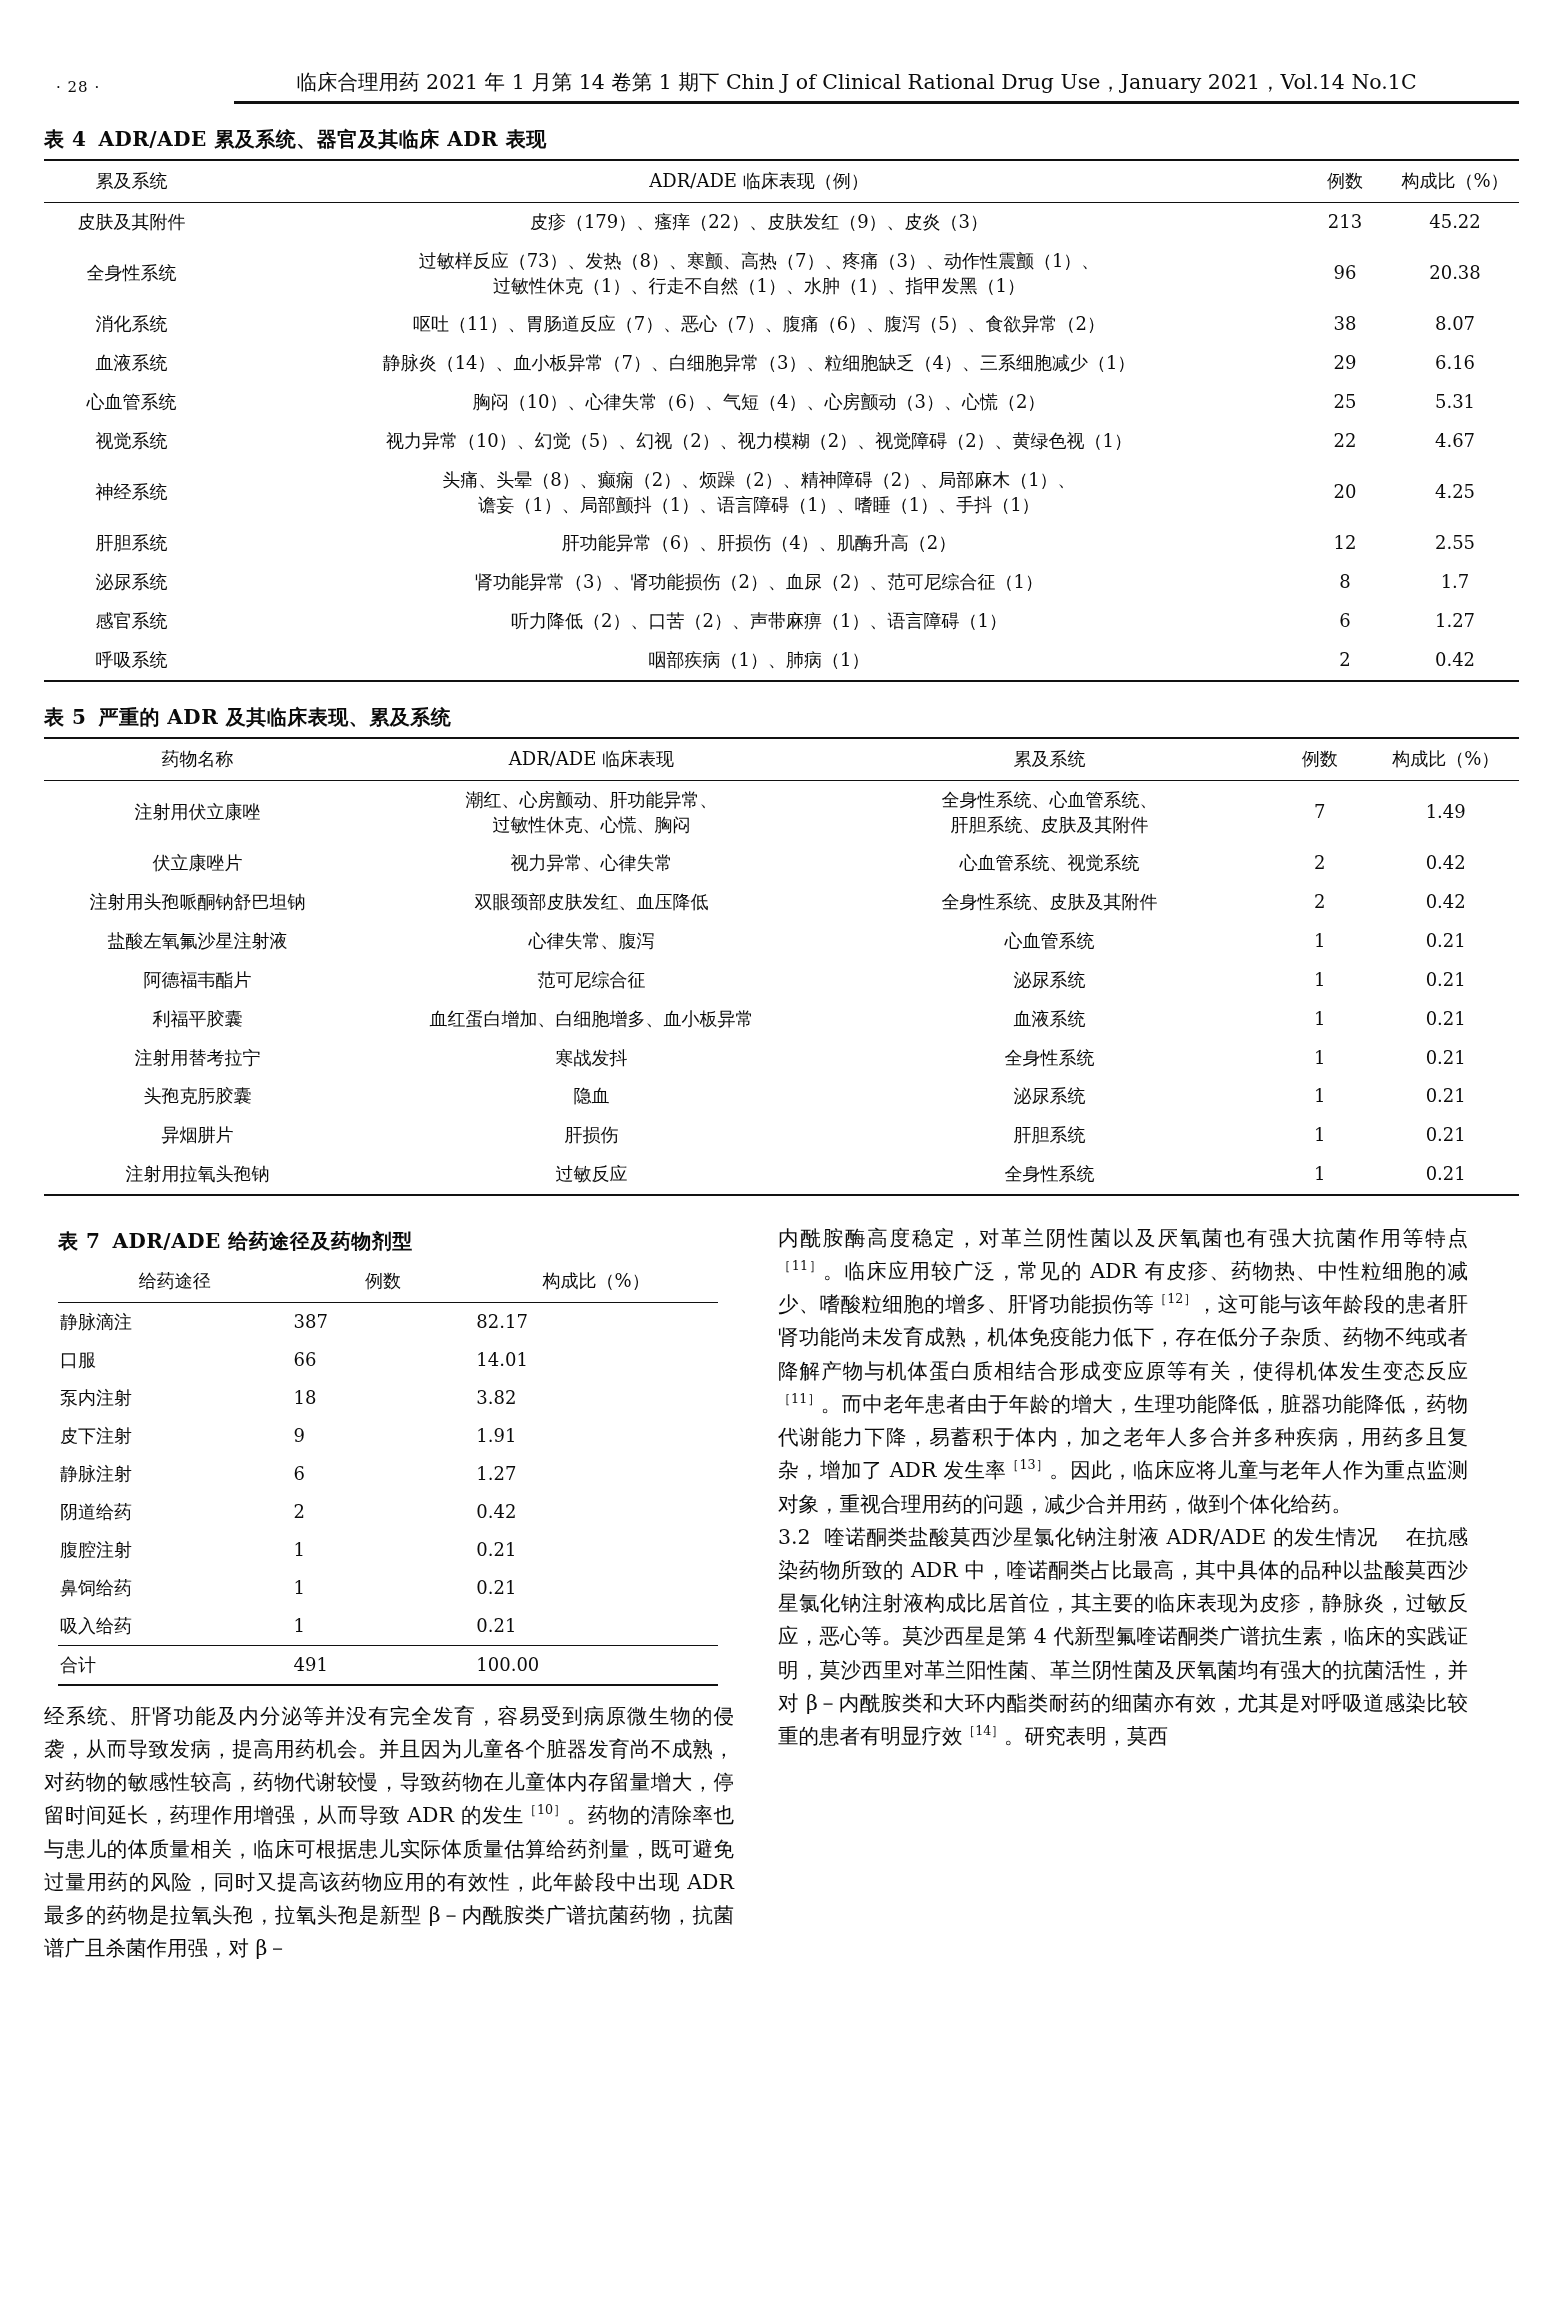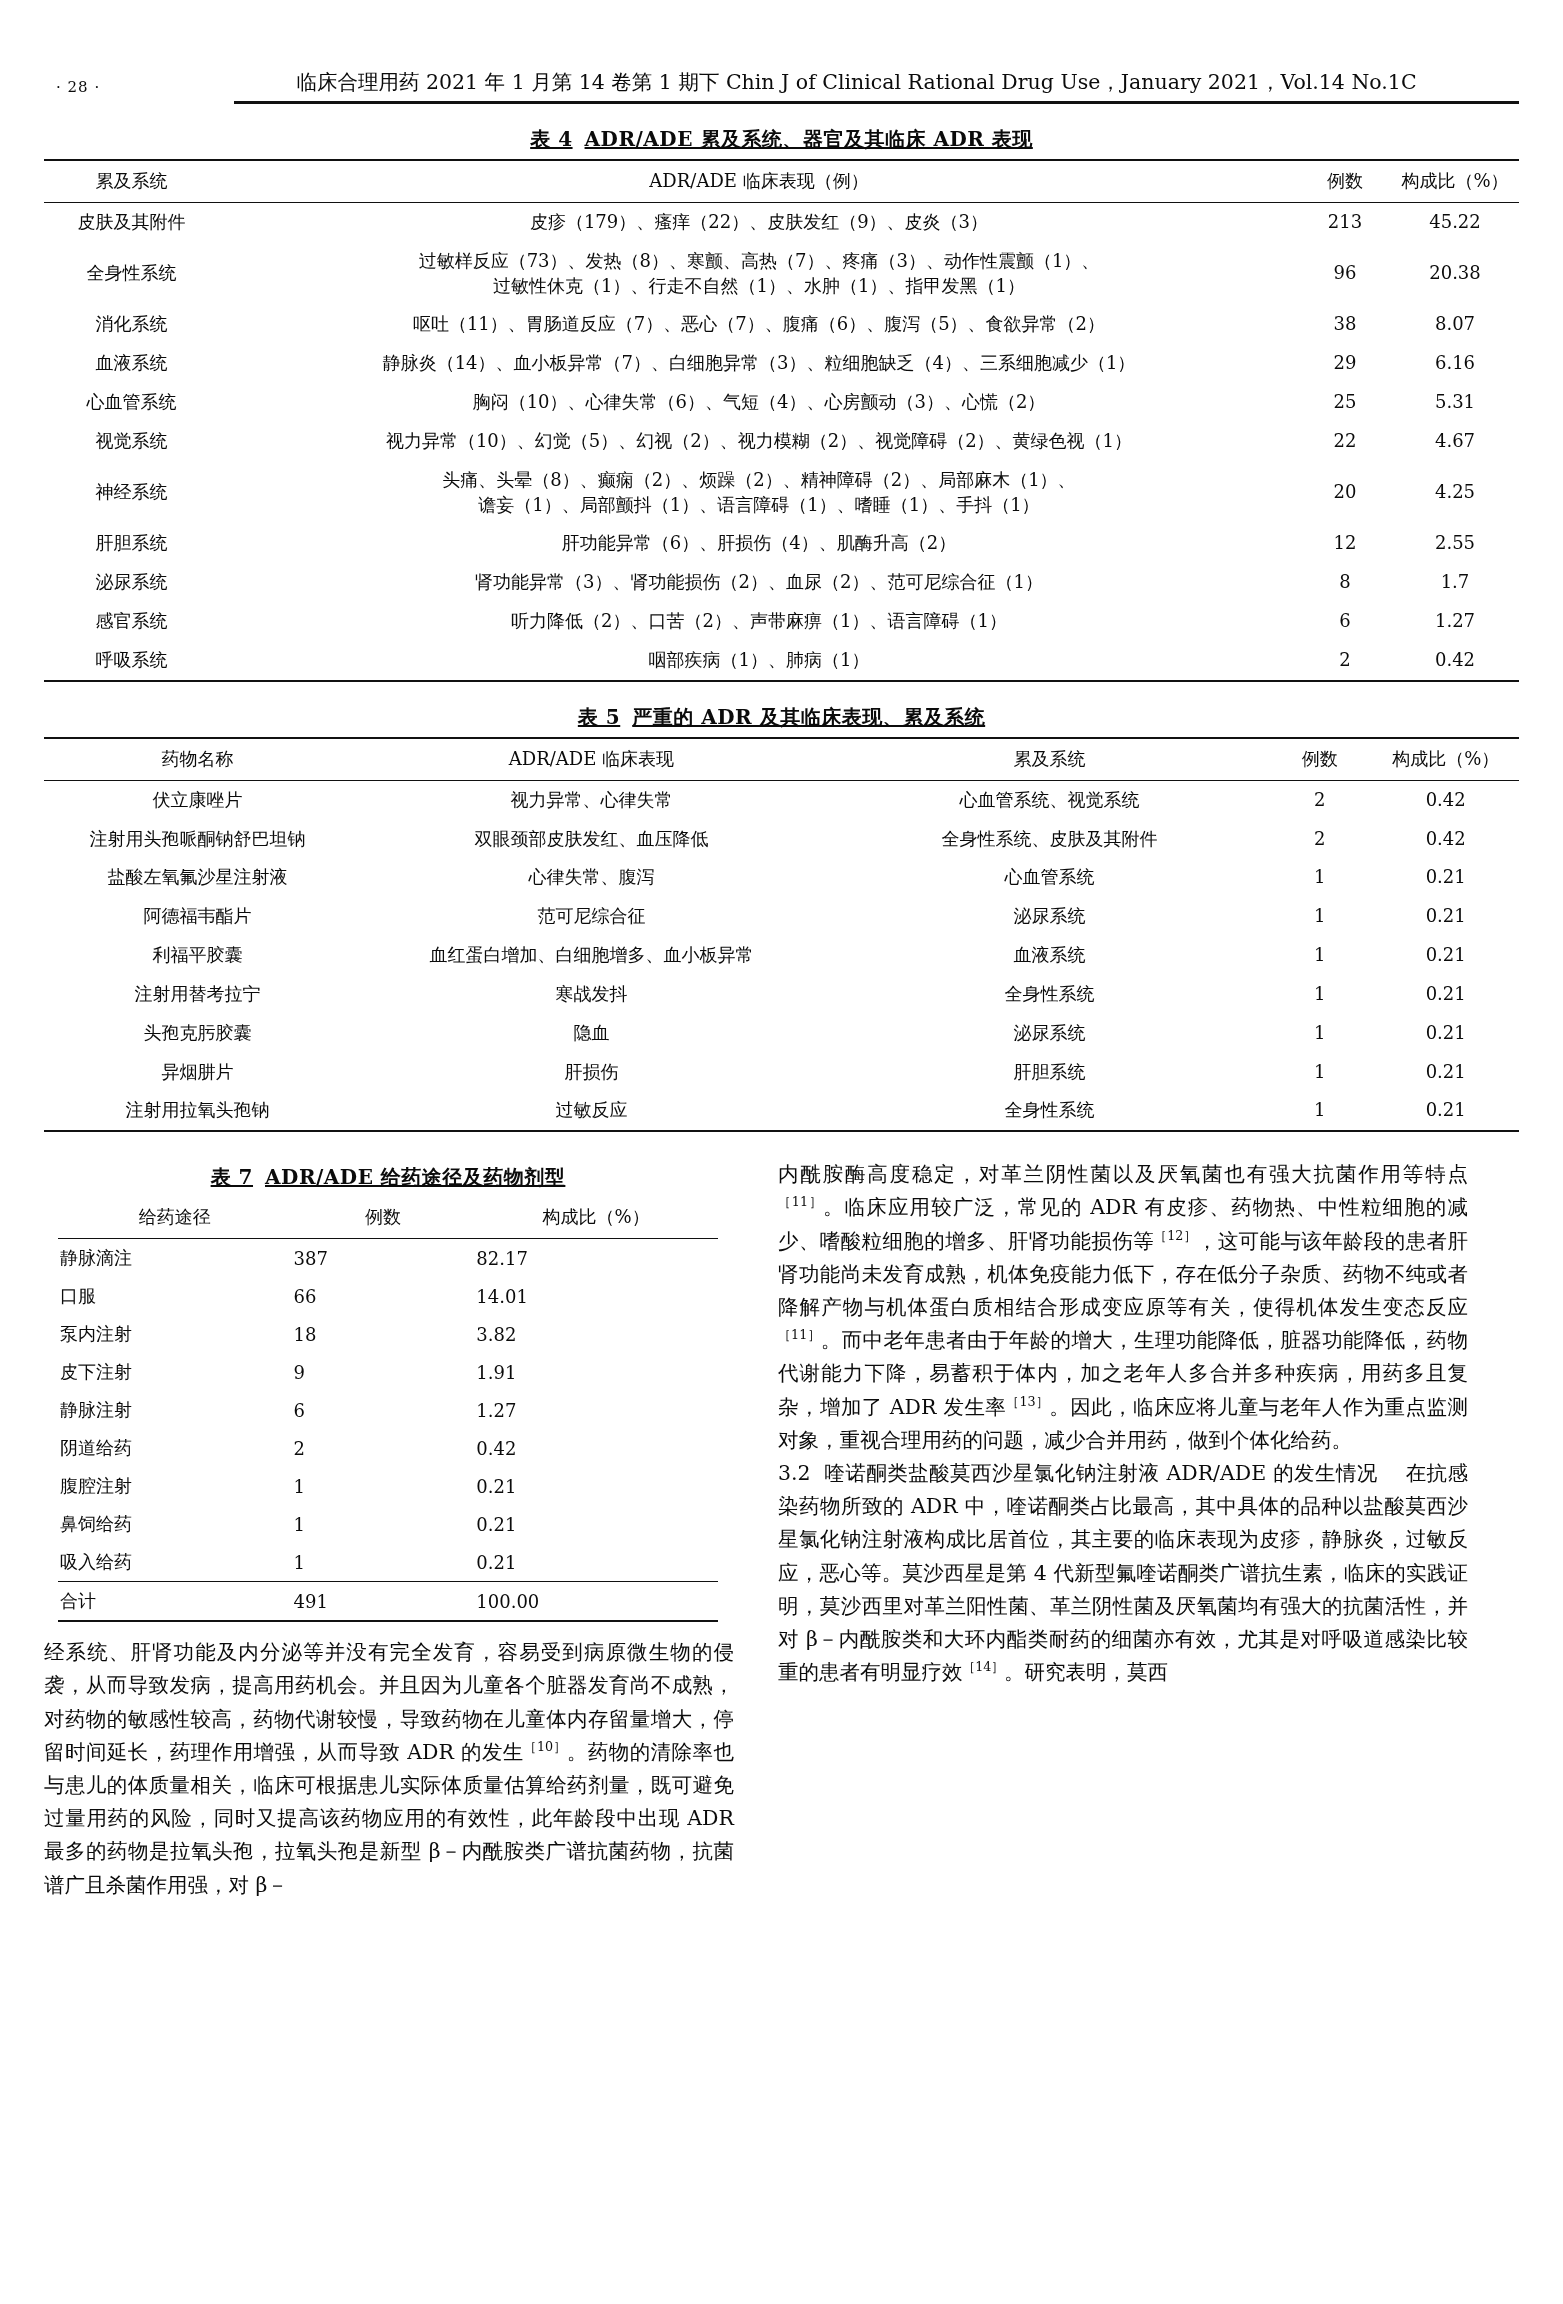--- a/index.html
+++ b/index.html
@@ -25,26 +25,24 @@
   .runhead-title { flex: 1; text-align: center; white-space: nowrap; font-size: 20.5px; }
   .runhead-rule {
     margin: 5px 0 0 190px;
     border-top: 2.2px solid #111;
     border-bottom: 1px solid #111;
     height: 3px;
   }
 
   
   .tbl-caption {
-    text-align: center;
     font-size: 20px;
     font-weight: bold;
     margin: 22px 0 6px 0;
     letter-spacing: .5px;
-    text-decoration: underline;
   }
   .tbl-caption .cap-num { margin-right: 12px; }
   table.doc {
     width: 100%;
     border-collapse: collapse;
     font-size: 18px;
   }
   table.doc thead th {
     font-weight: normal;
     padding: 8px 2px 9px 2px;
@@ -213,20 +211,27 @@
       <tr>
         <th class="d-drug">药物名称</th>
         <th class="d-manif">ADR/ADE 临床表现</th>
         <th class="d-sys">累及系统</th>
         <th class="d-n">例数</th>
         <th class="d-pct">构成比（%）</th>
       </tr>
     </thead>
     <tbody id="t5body">
         <tr>
+          <td class="d-drug">注射用伏立康唑</td>
+          <td class="d-manif two-line">潮红、心房颤动、肝功能异常、<br>过敏性休克、心慌、胸闷</td>
+          <td class="d-sys two-line">全身性系统、心血管系统、<br>肝胆系统、皮肤及其附件</td>
+          <td class="d-n">7</td>
+          <td class="d-pct">1.49</td>
+        </tr>
+        <tr>
           <td class="d-drug">伏立康唑片</td>
           <td class="d-manif">视力异常、心律失常</td>
           <td class="d-sys">心血管系统、视觉系统</td>
           <td class="d-n">2</td>
           <td class="d-pct">0.42</td>
         </tr>
         <tr>
           <td class="d-drug">注射用头孢哌酮钠舒巴坦钠</td>
           <td class="d-manif">双眼颈部皮肤发红、血压降低</td>
           <td class="d-sys">全身性系统、皮肤及其附件</td>

